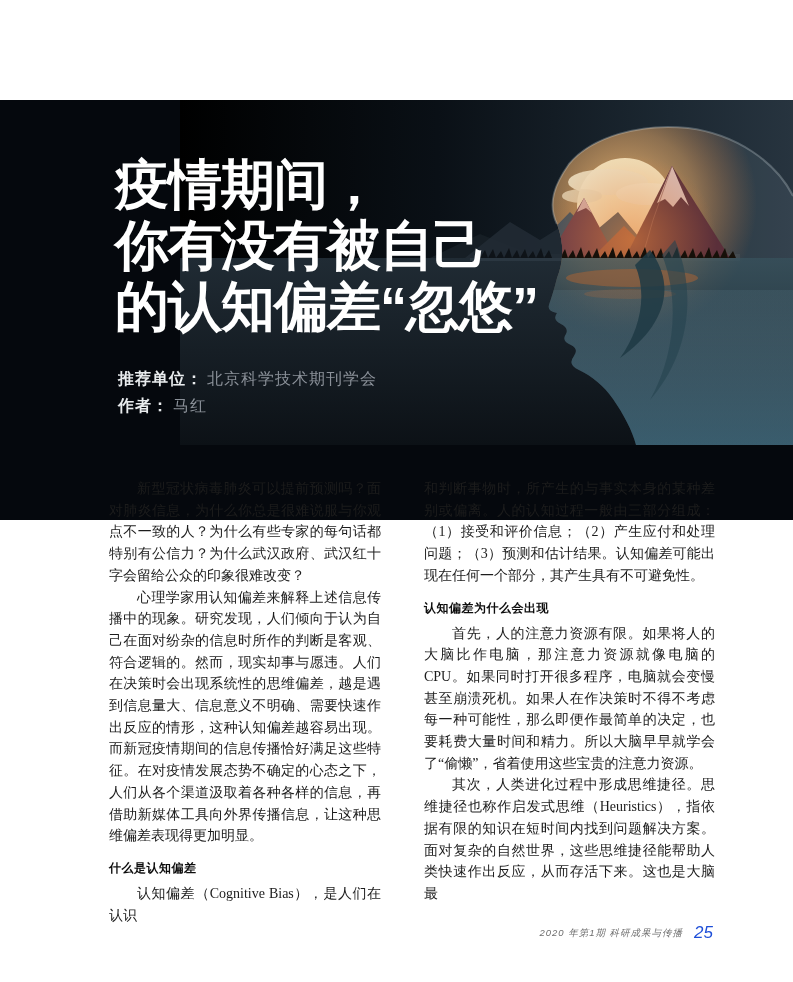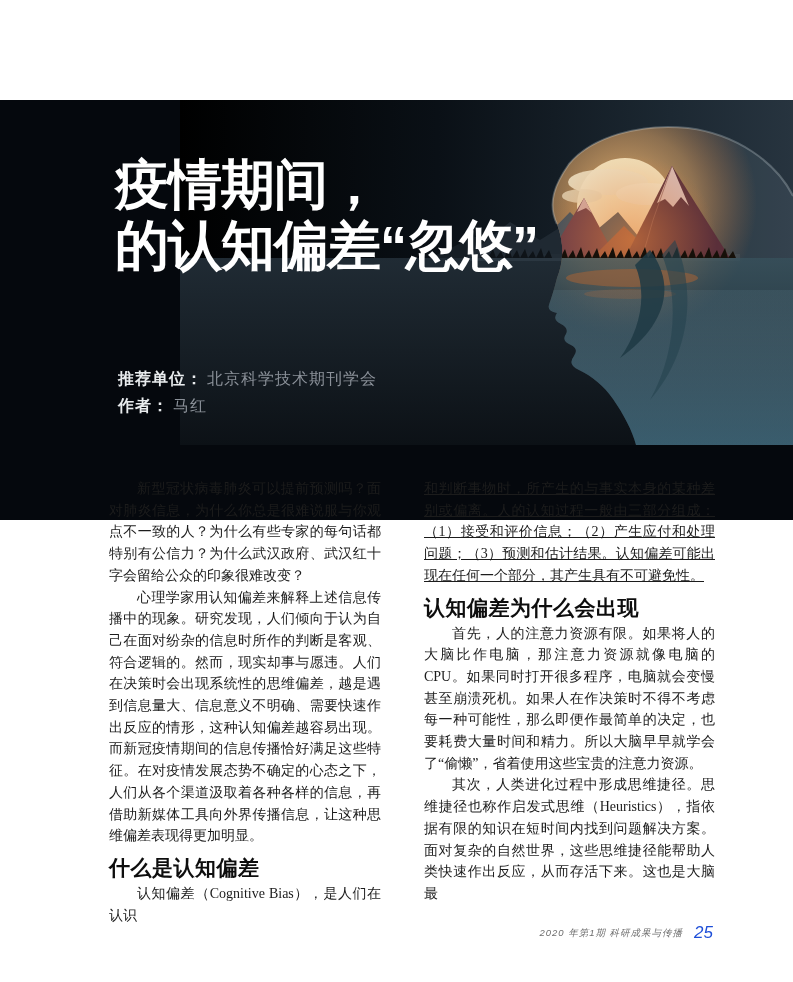--- a/index.html
+++ b/index.html
@@ -26,24 +26,24 @@
   .meta-value{color:#8b9199;margin-left:4px;letter-spacing:1px;}
   
   .col{position:absolute;top:478px;}
   .col-left{left:109px;width:272px;}
   .col-right{left:424px;width:291px;}
   .para{
     margin:0;font-family:"Liberation Serif","DejaVu Serif",serif;
     font-size:14px;line-height:21.7px;color:#1c1c1c;
     text-align:justify;text-justify:inter-ideograph;text-indent:2em;
   }
-  .para.no-indent{text-indent:0;text-decoration:underline;}
+  .para.no-indent{text-indent:0;}
   .sec-heading{
     margin:10px 0 4px 0;font-family:"Liberation Sans","DejaVu Sans",sans-serif;
-    font-size:21px;font-weight:bold;color:#0d0d0d;line-height:22px;letter-spacing:.5px;
+    font-size:12px;font-weight:bold;color:#0d0d0d;line-height:22px;letter-spacing:.5px;
   }
   
   .page-footer{
     position:absolute;top:923px;right:80px;z-index:2;
     display:flex;align-items:center;gap:11px;font-style:italic;
   }
   .journal-info{font-size:9.5px;color:#6d6d6d;letter-spacing:1px;}
   .page-number{font-size:17px;color:#1d4ed8;}
 </style>
 </head>
@@ -139,20 +139,21 @@
 
         <path d="M470,150 C500,190 480,230 440,258 C460,230 468,195 455,165 Z" fill="#1e3944" opacity="0.85"></path>
         <path d="M495,140 C520,200 505,260 470,300 C495,255 500,200 482,155 Z" fill="#24434f" opacity="0.6"></path>
 
         <path d="M 377,124 C 367,103 375,84 389,64 C 412,36 462,23 508,28 C 556,34 596,62 613,96" fill="none" stroke="#dce6eb" stroke-opacity="0.28" stroke-width="2"></path>
       </g>
     </svg>
 
     <h1 class="title">
       <span class="tl">疫情期间，</span>
+      <span class="tl">你有没有被自己</span>
       <span class="tl">的认知偏差“忽悠”</span>
     </h1>
 
     <div class="meta">
       <p class="meta-row">
         <span class="meta-label">推荐单位：</span><span class="meta-value">北京科学技术期刊学会</span>
       </p>
       <p class="meta-row">
         <span class="meta-label">作者：</span><span class="meta-value">马红</span>
       </p>

